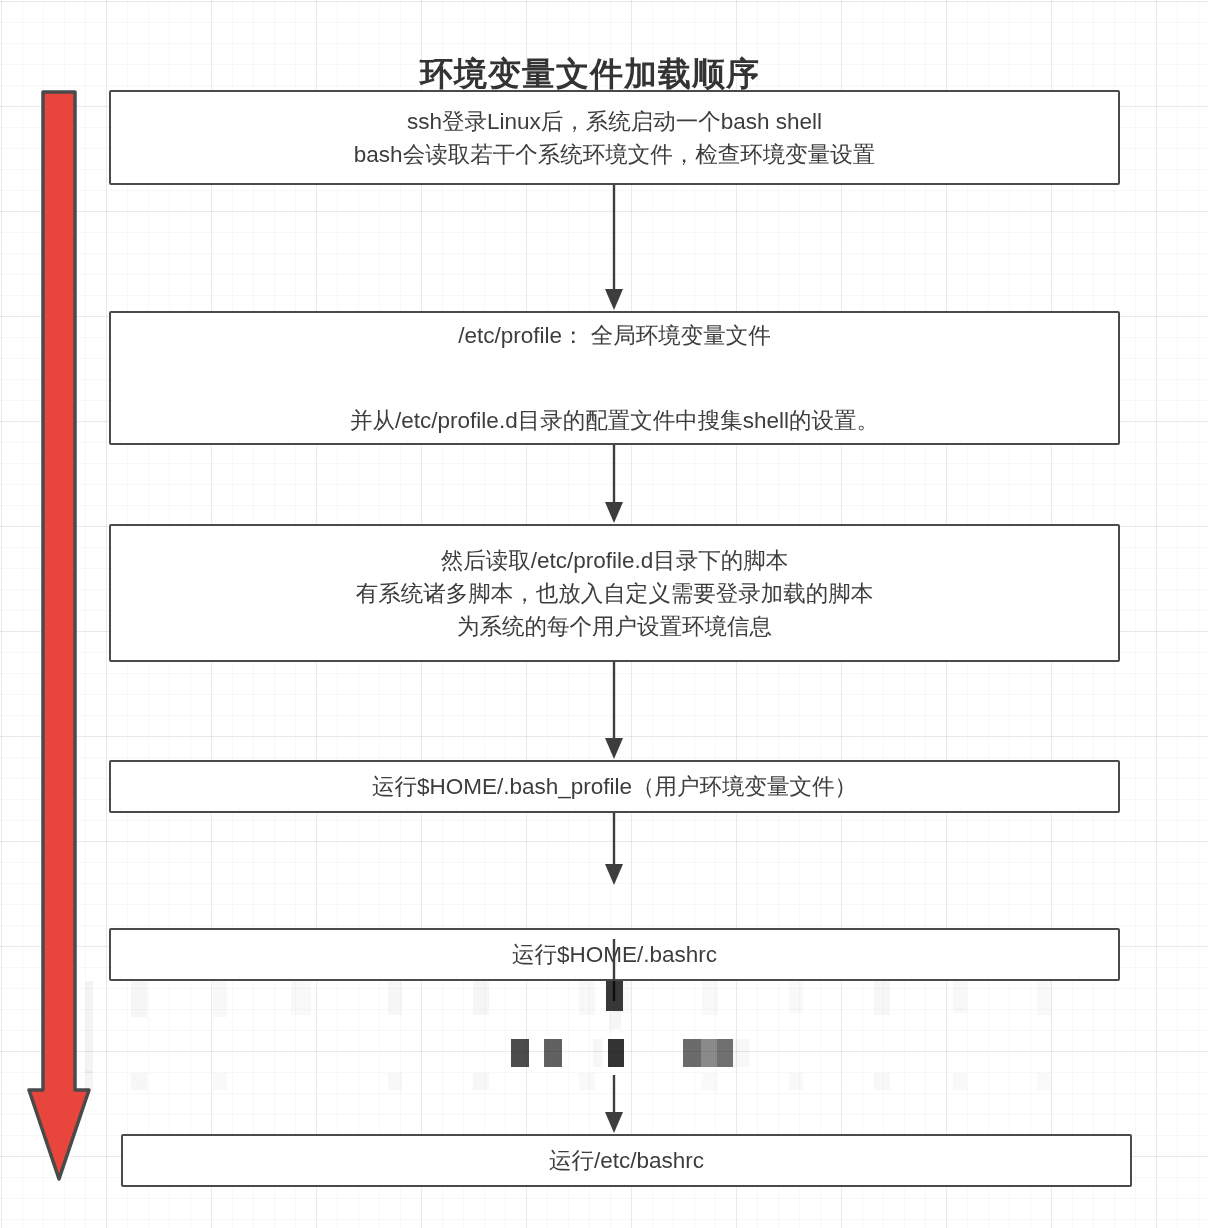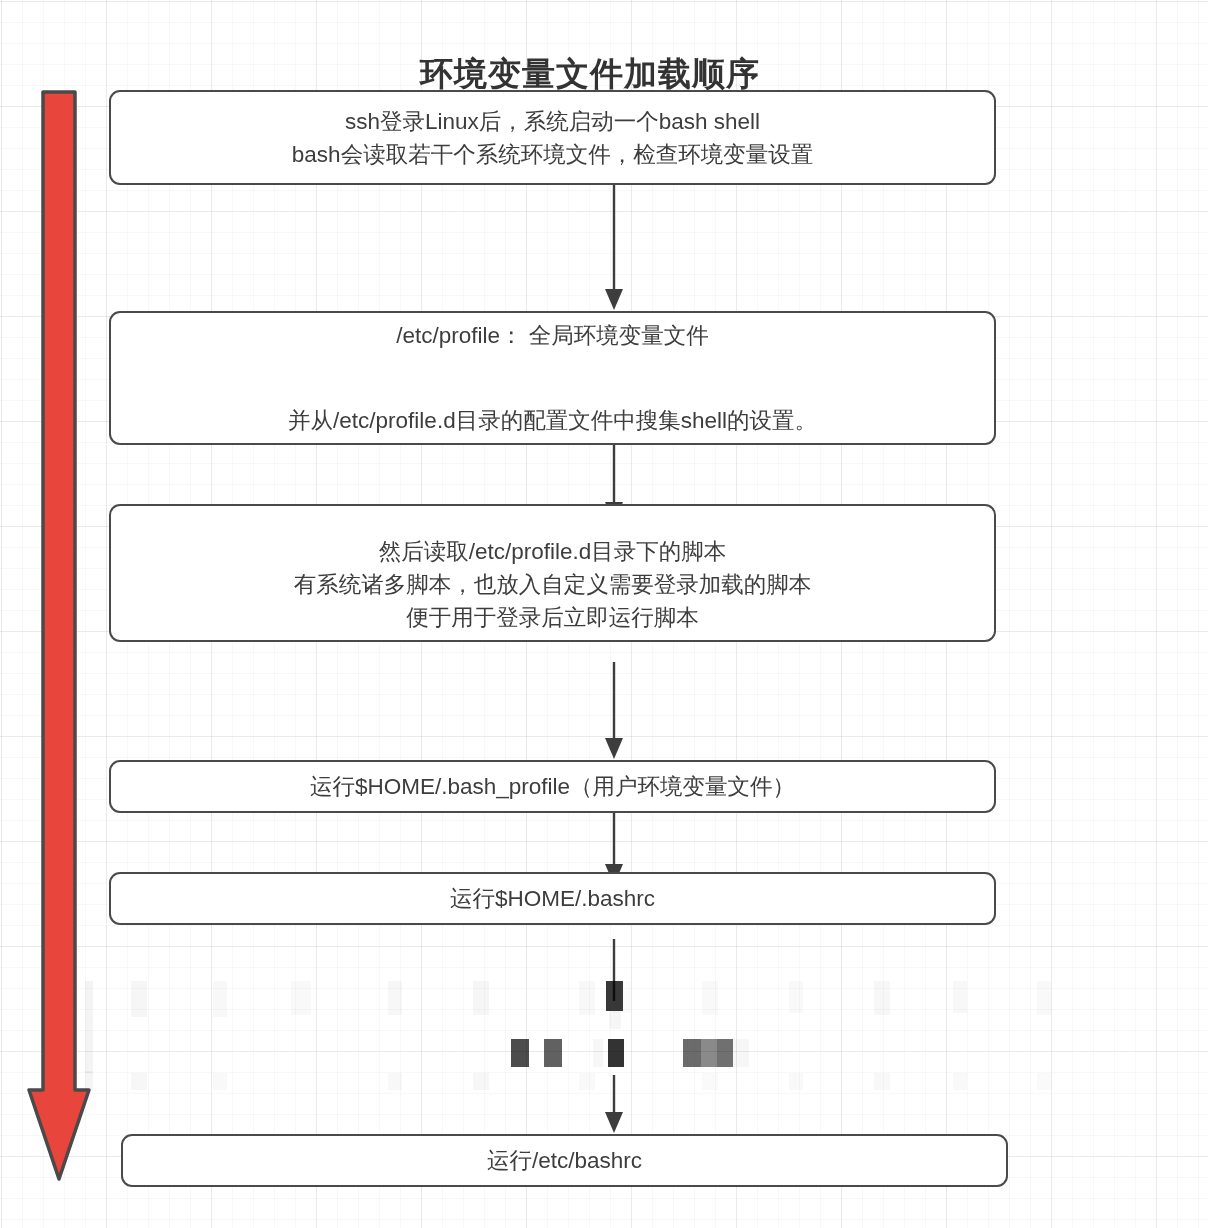--- a/index.html
+++ b/index.html
@@ -57,41 +57,41 @@
     left: 27px;
     top: 90px;
     width: 64px;
     height: 1093px;
   }
 
   
   .flow-box {
     position: absolute;
     left: 109px;
-    width: 887px;
+    width: 1011px;
     border: 2.5px solid #4a4a4a;
-    border-radius: 11px;
+    border-radius: 2px;
     background: #ffffff;
     display: flex;
     flex-direction: column;
     align-items: center;
     justify-content: center;
     color: #3d3d3d;
     font-size: 22.5px;
     line-height: 33px;
     text-align: center;
     padding: 6px 14px;
   }
   .flow-box .line { display: block; white-space: nowrap; }
 
   #box1 { top: 90px;   height: 95px; }
   #box2 { top: 311px;  height: 134px; justify-content: space-between; }
-  #box3 { top: 504px;  height: 138px; justify-content: flex-end; }
+  #box3 { top: 524px;  height: 138px; }
   #box4 { top: 760px;  height: 53px; }
-  #box5 { top: 872px;  height: 53px; align-items: center; }
+  #box5 { top: 928px;  height: 53px; align-items: center; }
   #box6 { top: 1134px; height: 53px; margin-left: 12px; }
 
   
   .connector {
     position: absolute;
     left: 600px;
     width: 28px;
   }
   #conn1 { top: 185px; height: 126px; }
   #conn2 { top: 445px; height: 79px; }
@@ -148,21 +148,21 @@
   <div class="connector" id="conn2">
     <svg width="28" height="79" viewBox="0 0 28 79" xmlns="http://www.w3.org/2000/svg">
       <line x1="14" y1="0" x2="14" y2="63" stroke="#3d3d3d" stroke-width="2.4"></line>
       <polygon points="14,78 5,57 23,57" fill="#3d3d3d"></polygon>
     </svg>
   </div>
 
   <div class="flow-box" id="box3">
     <span class="line">然后读取/etc/profile.d目录下的脚本</span>
     <span class="line">有系统诸多脚本，也放入自定义需要登录加载的脚本</span>
-    <span class="line">便于用于登录后立即运行脚本</span>
+    <span class="line">为系统的每个用户设置环境信息</span>
   </div>
 
   <div class="connector" id="conn3">
     <svg width="28" height="98" viewBox="0 0 28 98" xmlns="http://www.w3.org/2000/svg">
       <line x1="14" y1="0" x2="14" y2="82" stroke="#3d3d3d" stroke-width="2.4"></line>
       <polygon points="14,97 5,76 23,76" fill="#3d3d3d"></polygon>
     </svg>
   </div>
 
   <div class="flow-box" id="box4">

